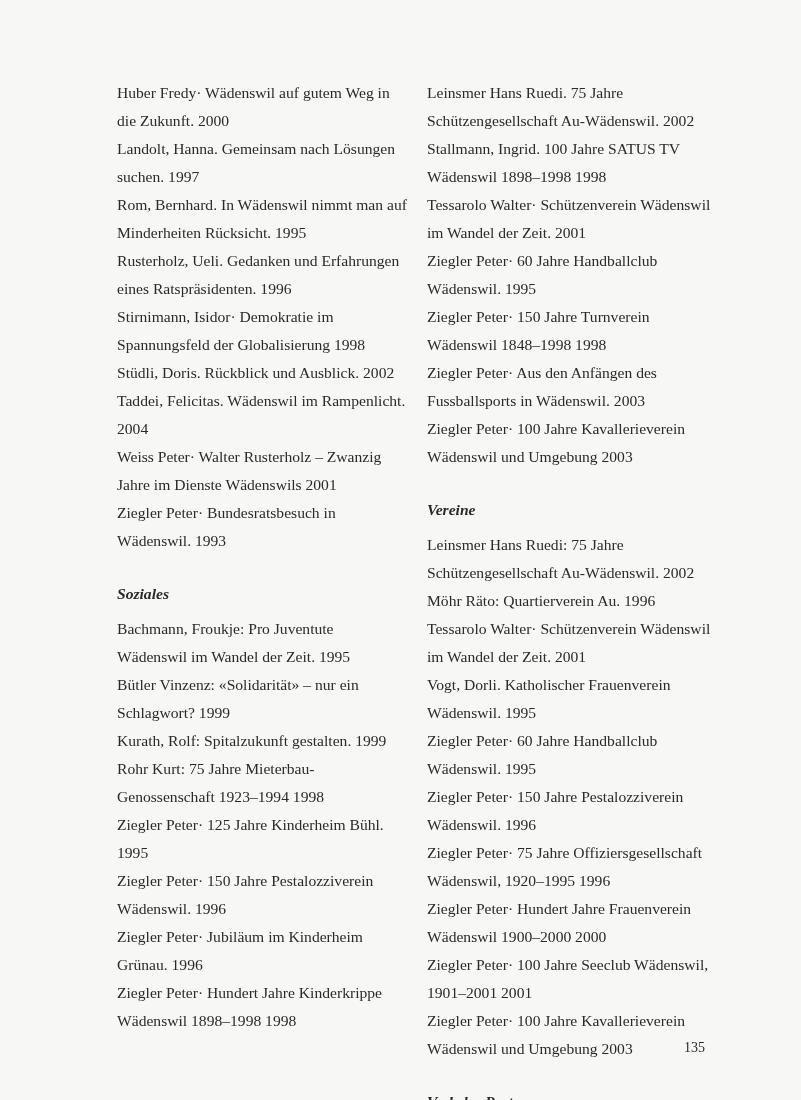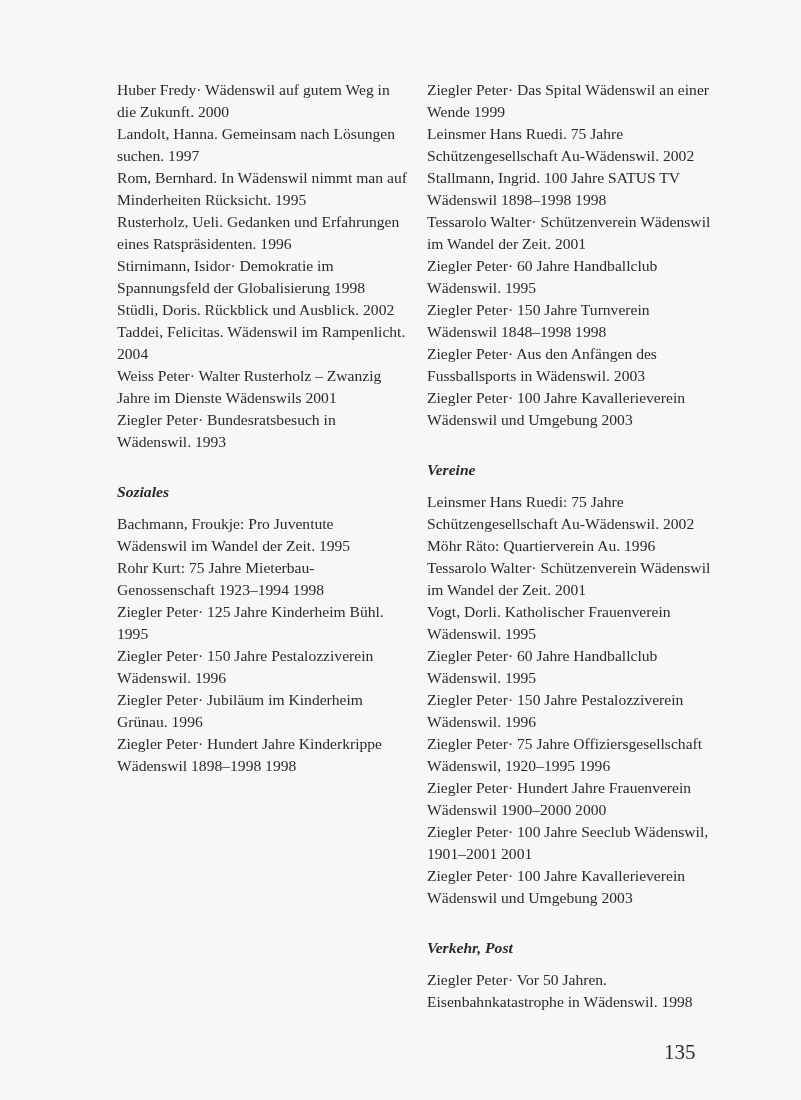--- a/index.html
+++ b/index.html
@@ -8,29 +8,29 @@
     background: #f7f7f5;
     font-family: "Liberation Serif", "DejaVu Serif", serif;
     color: #2a2a2a;
     position: relative;
     overflow: hidden;
   }
   .page { position: absolute; inset: 0; }
   .col { position: absolute; top: 79px; width: 290px; }
   .col-left { left: 117px; }
   .col-right { left: 427px; width: 290px; }
-  .entry { font-size: 15.6px; line-height: 22px; margin: 0; }
+  .entry { font-size: 15.6px; line-height: 28px; margin: 0; }
   .heading {
     font-size: 15.6px; font-weight: bold; font-style: italic;
     line-height: 22.2px; margin: 28px 0 10px 0;
   }
   .col-right .heading.first { margin-top: 32px; }
   .page-number {
-    position: absolute; left: 664px; top: 1040px;
-    font-size: 21px;
+    position: absolute; left: 684px; top: 1040px;
+    font-size: 14px;
   }
 </style>
 </head>
 <body>
 
 <div class="page">
 
   <div class="col col-left">
     <div>
       <p class="entry">Huber Fredy· Wädenswil auf gutem Weg in die Zukunft. 2000</p>
@@ -41,32 +41,31 @@
       <p class="entry">Stüdli, Doris. Rückblick und Ausblick. 2002</p>
       <p class="entry">Taddei, Felicitas. Wädenswil im Rampenlicht. 2004</p>
       <p class="entry">Weiss Peter· Walter Rusterholz – Zwanzig Jahre im Dienste Wädenswils 2001</p>
       <p class="entry">Ziegler Peter· Bundesratsbesuch in Wädenswil. 1993</p>
     </div>
 
 
     <div>
       <h3 class="heading">Soziales</h3>
       <p class="entry">Bachmann, Froukje: Pro Juventute Wädenswil im Wandel der Zeit. 1995</p>
+      <p class="entry">Bütler Vinzenz: «Solidarität» – nur ein Schlagwort? 1999</p>
+      <p class="entry">Kurath, Rolf: Spitalzukunft gestalten. 1999</p>
       <p class="entry">Rohr Kurt: 75 Jahre Mieterbau-Genossenschaft 1923–1994 1998</p>
       <p class="entry">Ziegler Peter· 125 Jahre Kinderheim Bühl. 1995</p>
       <p class="entry">Ziegler Peter· 150 Jahre Pestalozziverein Wädenswil. 1996</p>
       <p class="entry">Ziegler Peter· Jubiläum im Kinderheim Grünau. 1996</p>
       <p class="entry">Ziegler Peter· Hundert Jahre Kinderkrippe Wädenswil 1898–1998 1998</p>
     </div>
   </div>
 
   <div class="col col-right">
-    <div>
-      <p class="entry">Ziegler Peter· Das Spital Wädenswil an einer Wende 1999</p>
-    </div>
 
     <div>
       <p class="entry">Leinsmer Hans Ruedi. 75 Jahre Schützengesellschaft Au-Wädenswil. 2002</p>
       <p class="entry">Stallmann, Ingrid. 100 Jahre SATUS TV Wädenswil 1898–1998 1998</p>
       <p class="entry">Tessarolo Walter· Schützenverein Wädenswil im Wandel der Zeit. 2001</p>
       <p class="entry">Ziegler Peter· 60 Jahre Handballclub Wädenswil. 1995</p>
       <p class="entry">Ziegler Peter· 150 Jahre Turnverein Wädenswil 1848–1998 1998</p>
       <p class="entry">Ziegler Peter· Aus den Anfängen des Fussballsports in Wädenswil. 2003</p>
       <p class="entry">Ziegler Peter· 100 Jahre Kavallerieverein Wädenswil und Umgebung 2003</p>
     </div>

